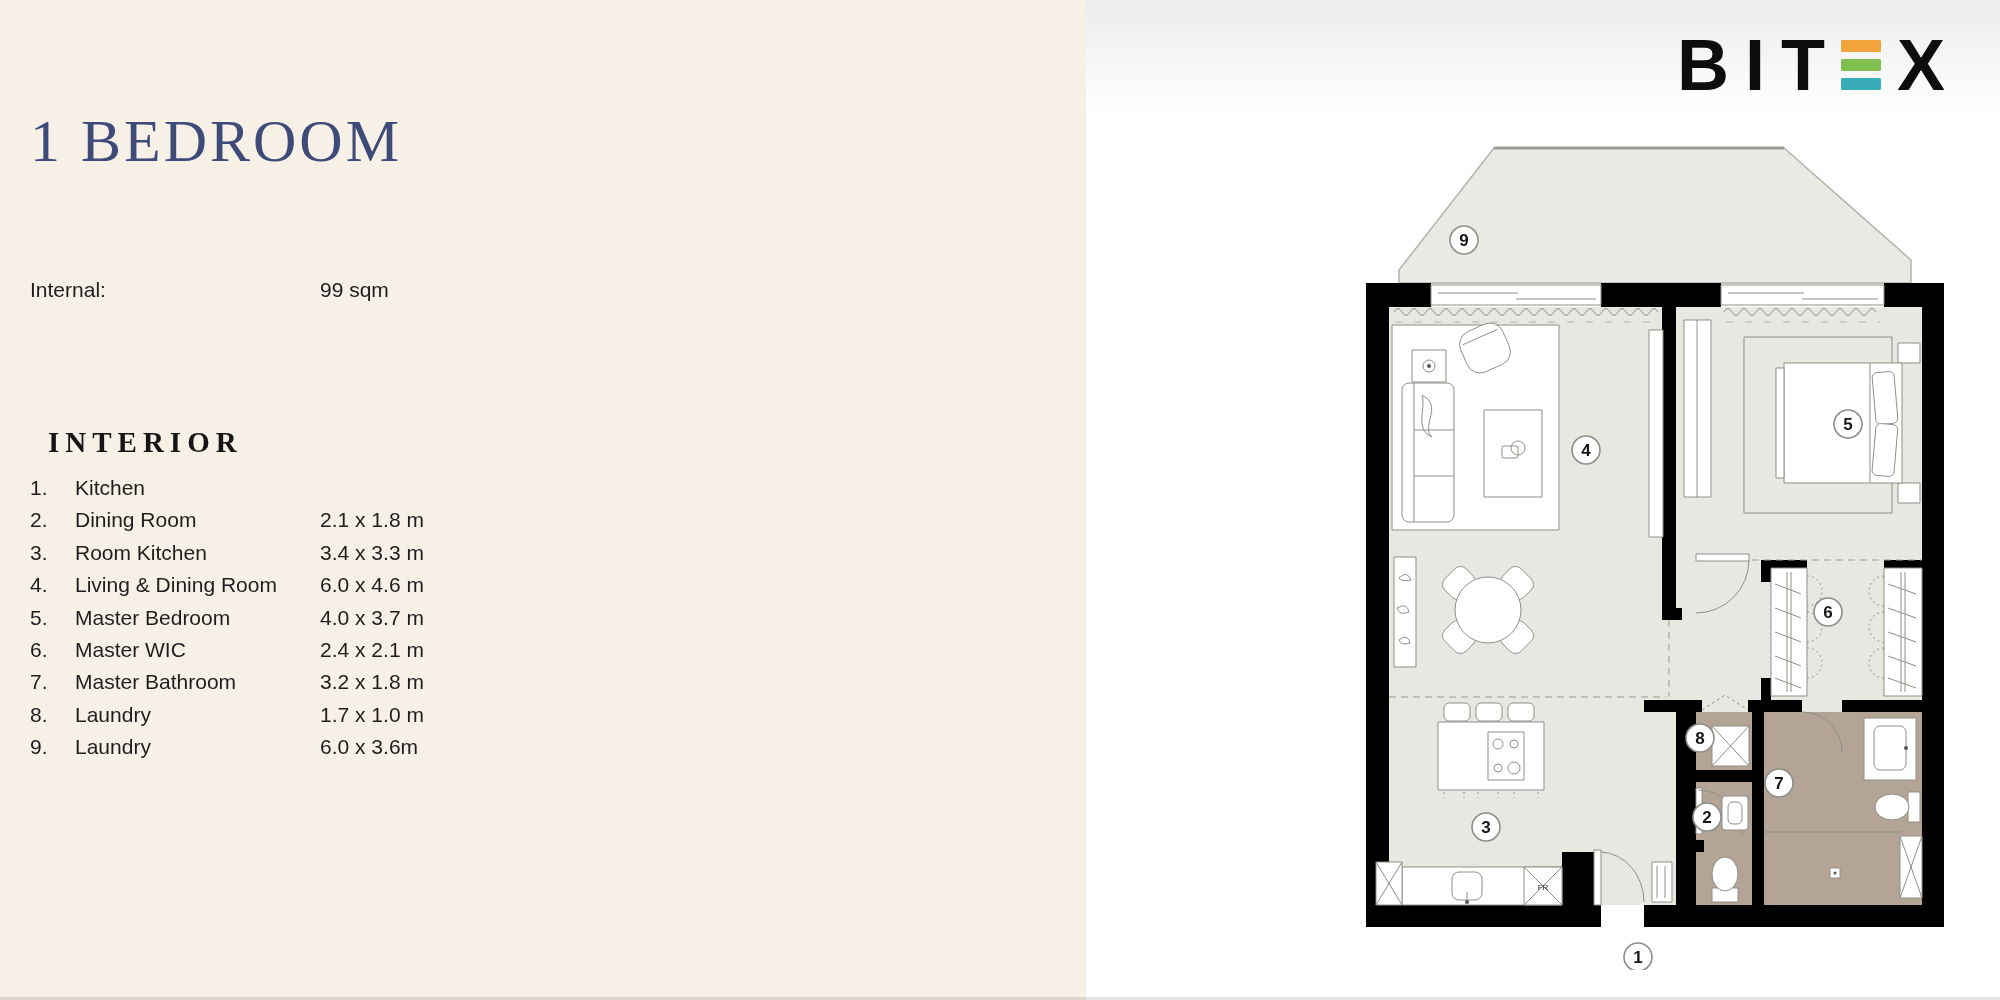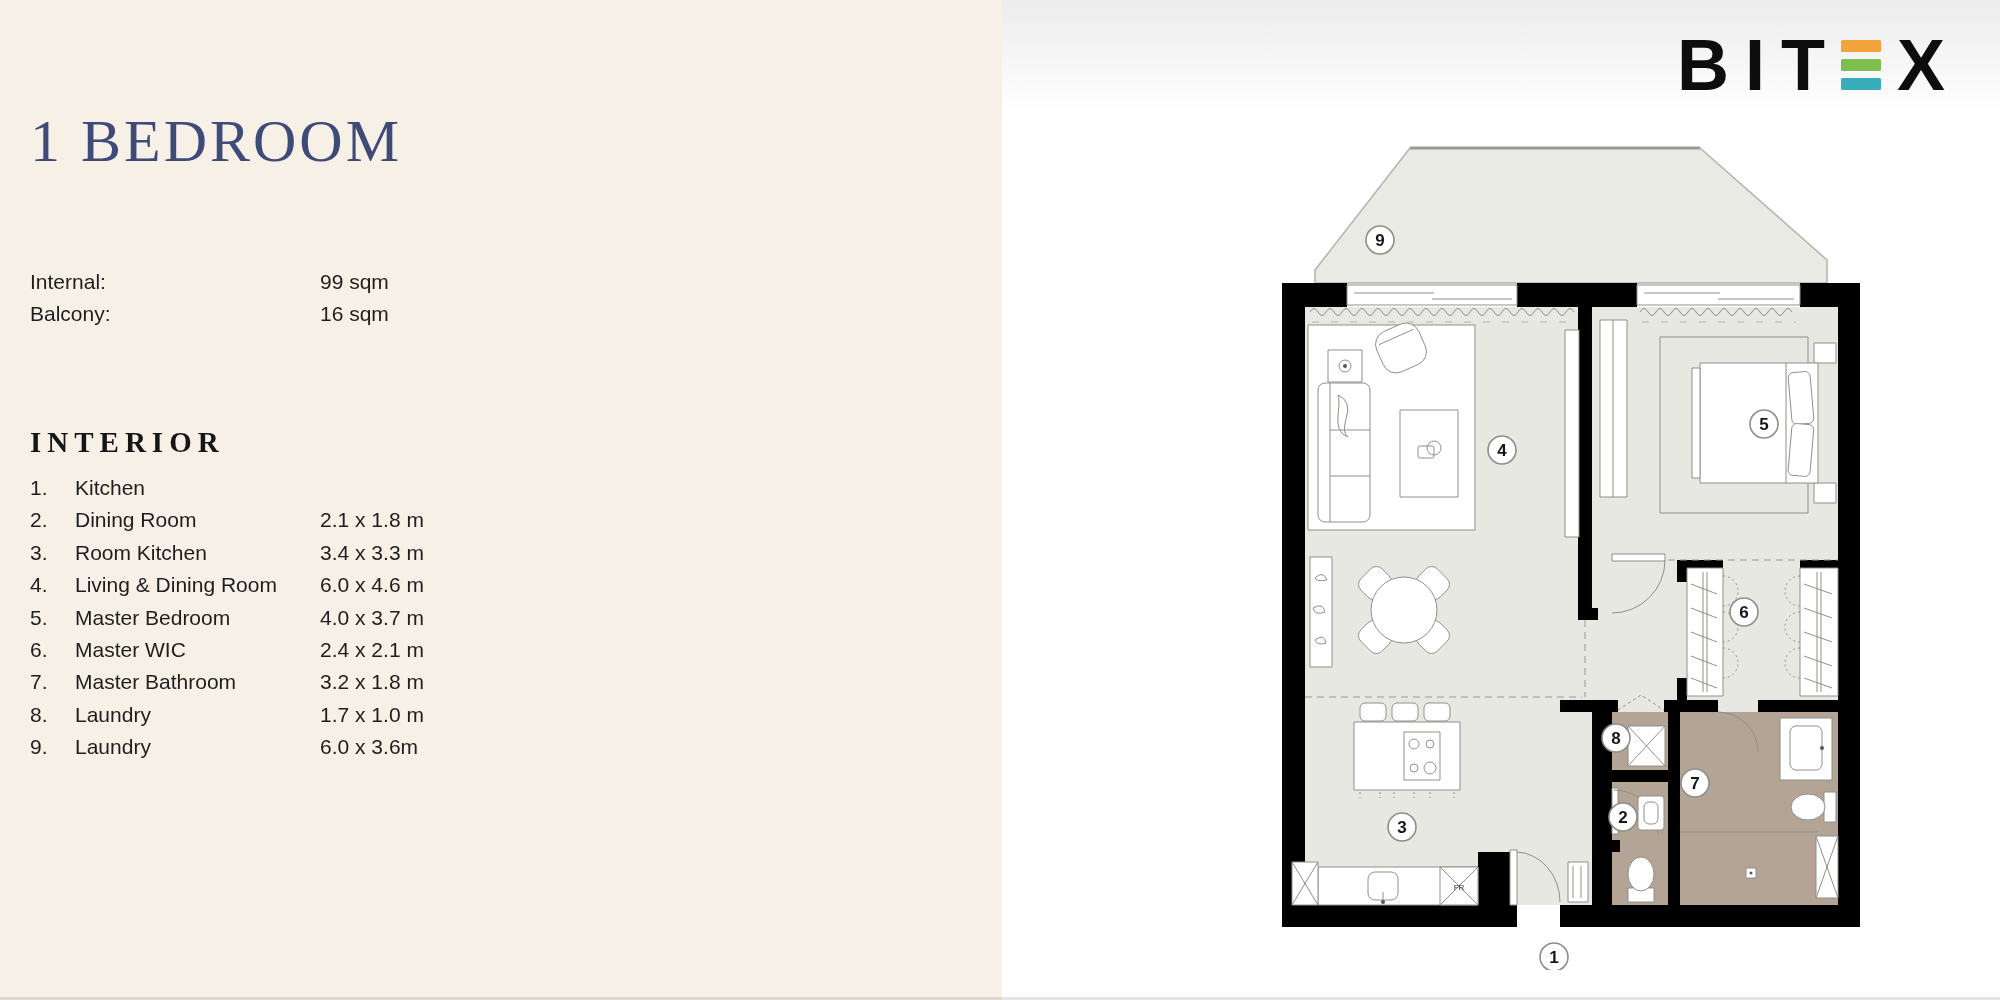--- a/index.html
+++ b/index.html
@@ -1,28 +1,28 @@
 <!DOCTYPE html>
 <html style="--beige: #f6f0e7;"><head>
 <meta charset="utf-8">
 <style>
   *{margin:0;padding:0;box-sizing:border-box}
   html,body{width:2000px;height:1000px}
   body{font-family:"Liberation Sans",sans-serif;color:#1e1e1e;overflow:hidden}
   .page{position:relative;width:2000px;height:1000px;display:flex;background:#fff}
   .page::after{content:"";position:absolute;left:0;bottom:0;width:100%;height:3px;background:rgba(0,0,0,.10)}
-  .left-panel{position:relative;width:1002px;height:100%;background:var(--beige,#f6f0e7);flex:none}
+  .left-panel{position:relative;width:1086px;height:100%;background:var(--beige,#f6f0e7);flex:none}
   .right-panel{position:relative;flex:1;height:100%;background:linear-gradient(#ececec,#ffffff 115px)}
 
   .unit-title{position:absolute;left:30px;top:104px;font-family:"Liberation Serif","DejaVu Serif",serif;
     font-size:60px;line-height:74px;letter-spacing:3px;color:#3e4a78;font-weight:500}
   .spec-rows{position:absolute;left:30px;top:270px;font-size:21px}
-  .spec-row{display:flex;height:31.5px;align-items:flex-start}
+  .spec-row{display:flex;height:31.5px;align-items:flex-end}
   .spec-label{width:290px}
-  .interior-heading{position:absolute;left:30px;top:426px;font-family:"Liberation Serif","DejaVu Serif",serif;
+  .interior-heading{position:absolute;left:48px;top:426px;font-family:"Liberation Serif","DejaVu Serif",serif;
     font-weight:700;font-size:29px;letter-spacing:6px;color:#151515}
   .interior-rows{position:absolute;left:30px;top:476px;font-size:21px}
   .interior-row{display:flex;height:32.4px;align-items:flex-start}
   .item-num{width:45px}
   .item-name{width:245px}
 
   .logo{position:absolute;top:38px;right:55px;display:flex;align-items:center;gap:16px;height:54px}
   .logo-letter{font-size:72px;font-weight:700;line-height:52px;color:#0d0d0d;letter-spacing:0}
   .logo-bars{display:flex;flex-direction:column;justify-content:center;gap:7px;width:40px}
   .logo-bar{height:12px;border-radius:1.5px}
@@ -42,24 +42,20 @@
 
   <div class="left-panel">
     <div class="unit-title">
       <div>1 BEDROOM</div>
     </div>
 
     <div class="spec-rows">
         <div class="spec-row">
           <span class="spec-label">Internal:</span>
           <span class="spec-value">99 sqm</span>
-        </div>
-        <div class="spec-row">
-          <span class="spec-label">Balcony:</span>
-          <span class="spec-value">16 sqm</span>
         </div>
       </div>
 
     <div class="interior-heading">INTERIOR</div>
 
     <div class="interior-rows">
         <div class="interior-row">
           <span class="item-num">1.</span>
           <span class="item-name">Kitchen</span>
           <span class="item-size"></span>

